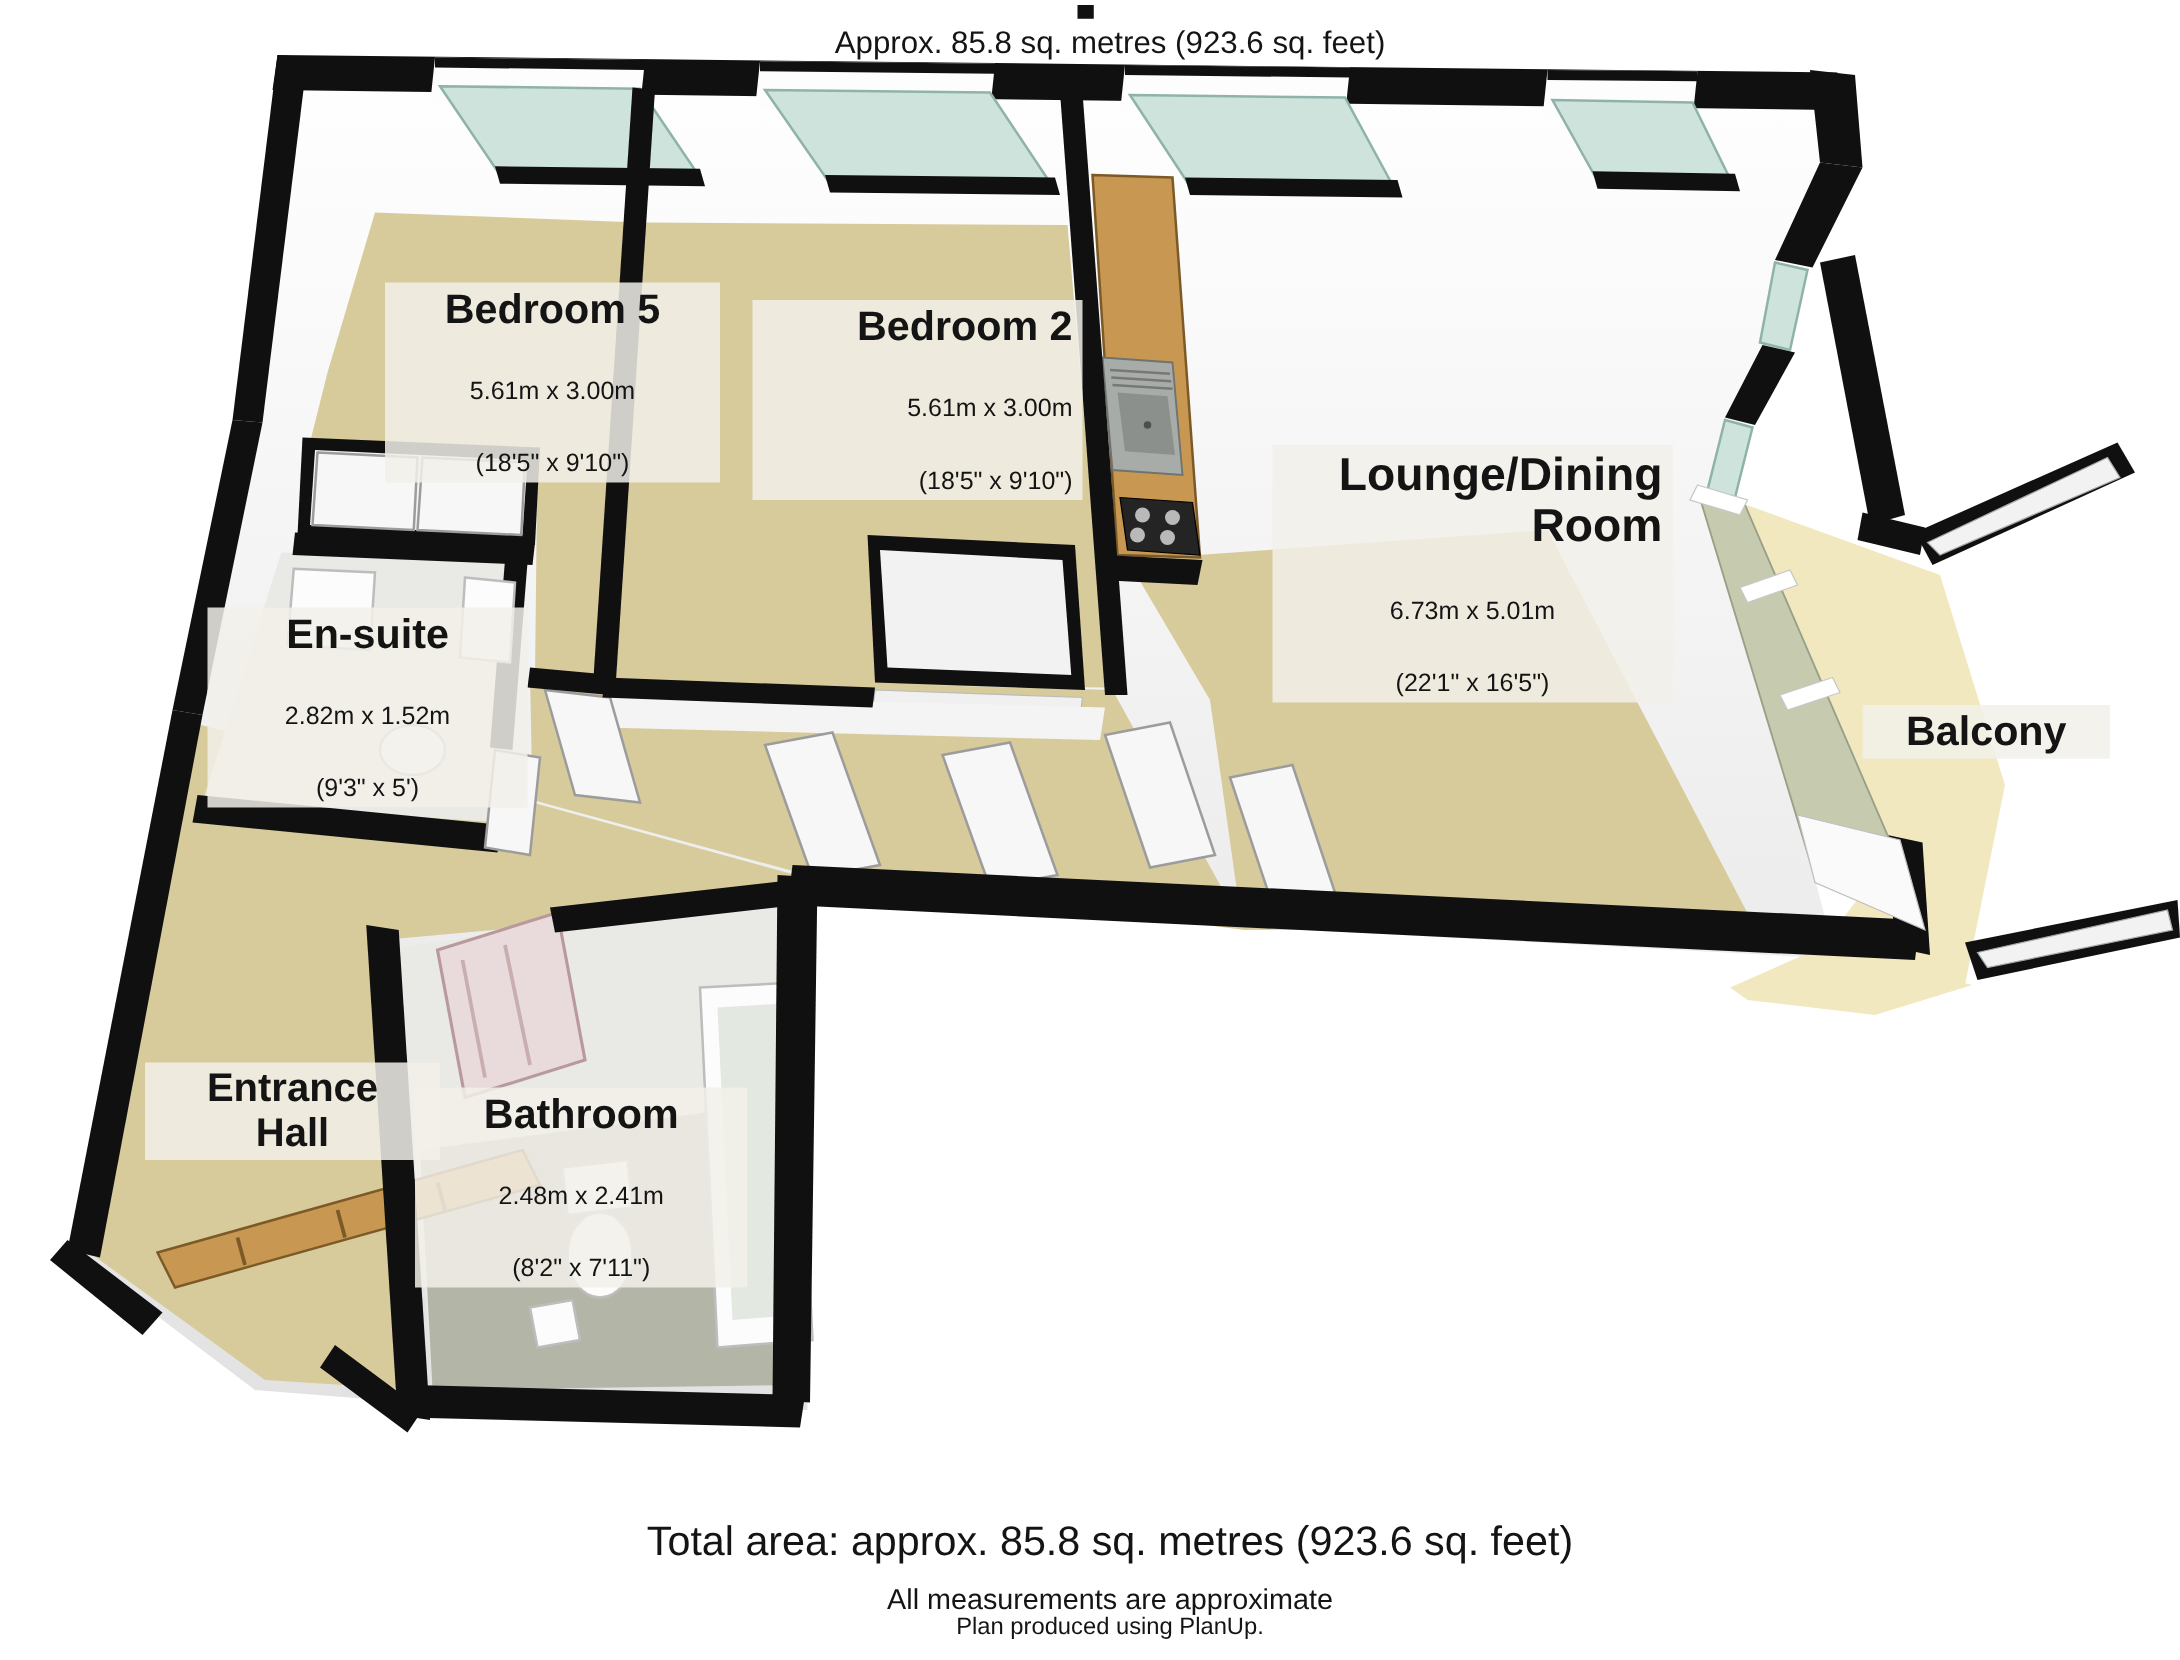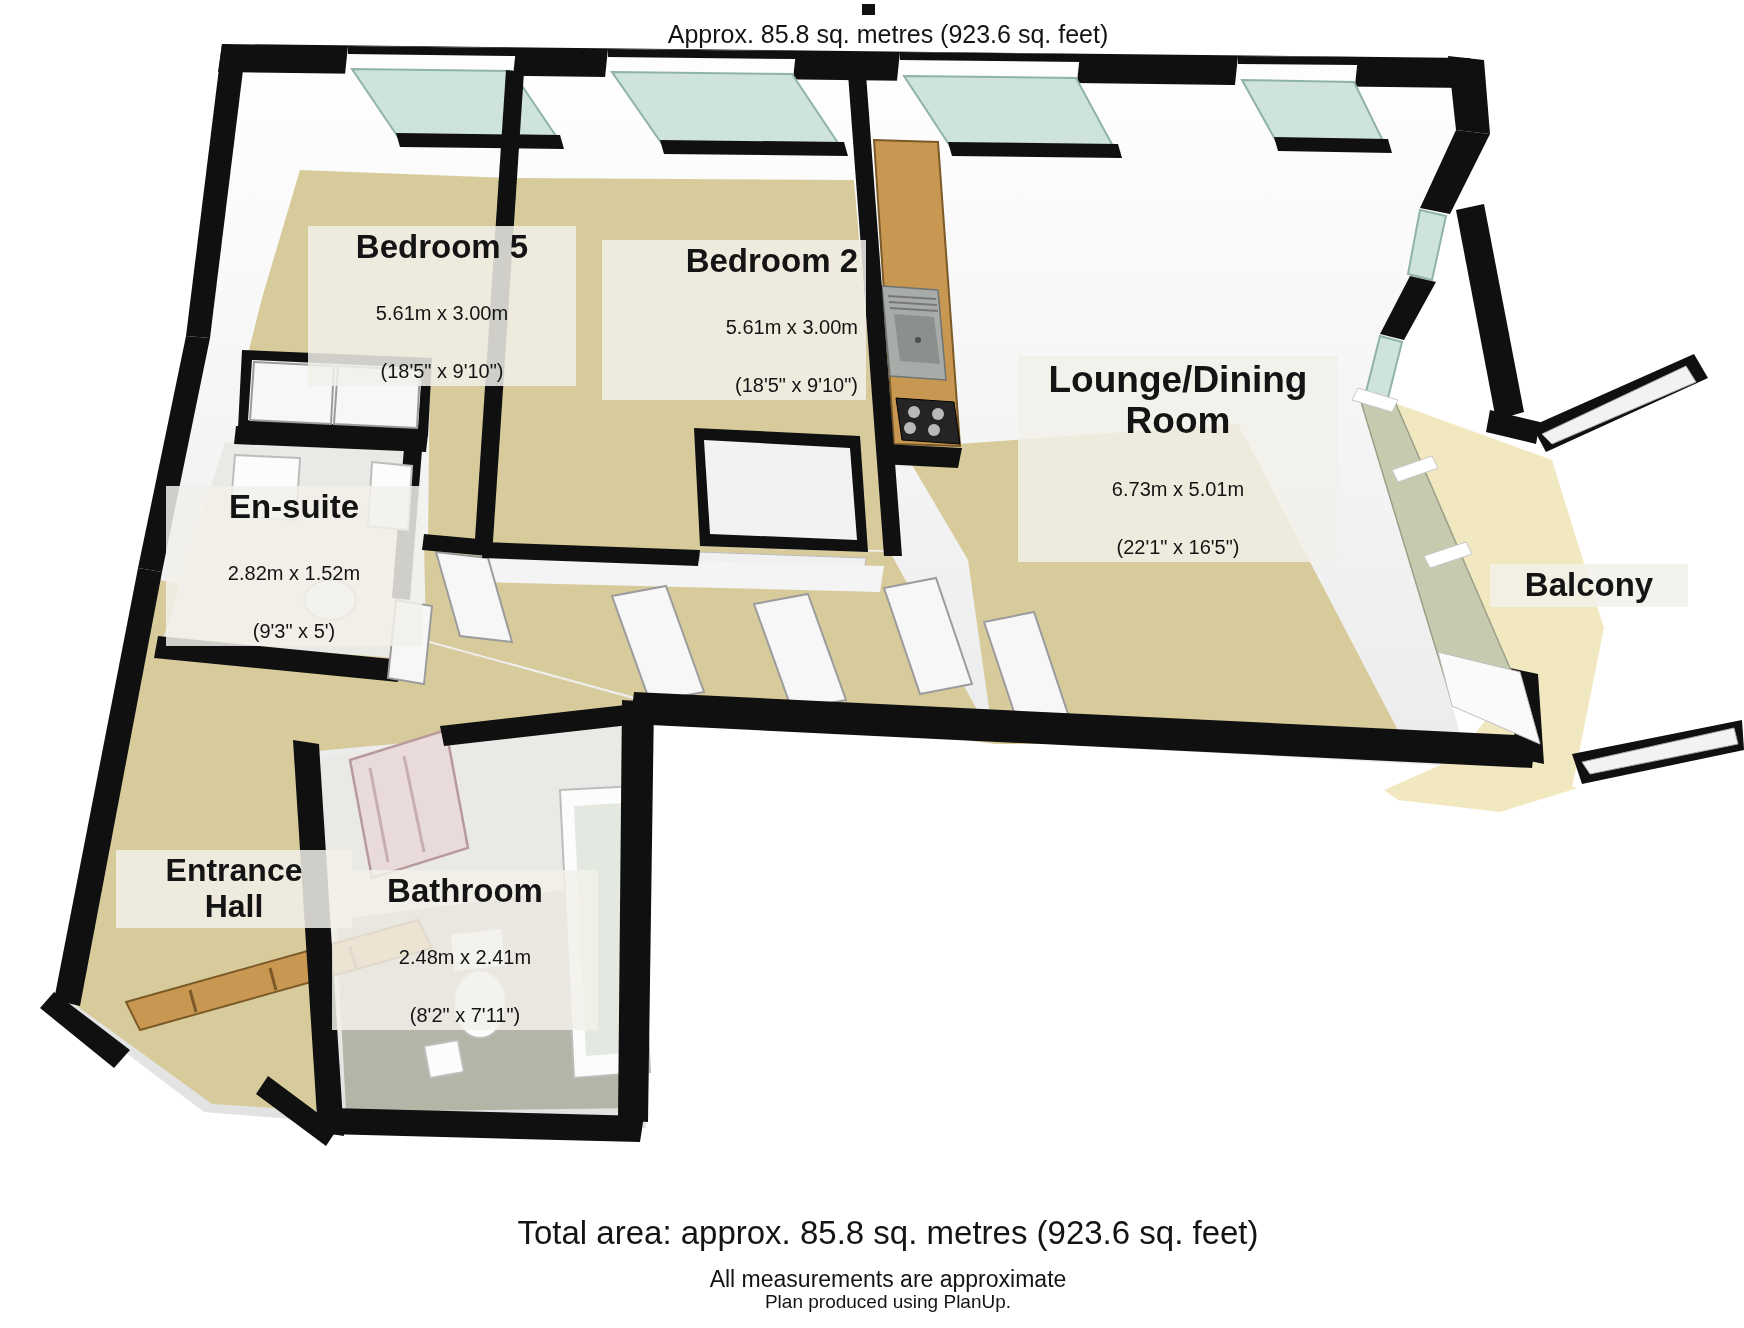--- a/index.html
+++ b/index.html
@@ -17,21 +17,21 @@
   .wood{fill:var(--wood,#c89852);stroke:#7c5a28;stroke-width:2;}
   .slab{fill:#f7f7f7;stroke:#9c9c9c;stroke-width:2;}
   .fixture{fill:#fcfcfc;stroke:#bdbdbd;stroke-width:2;}
   .metal{fill:#a8aca9;stroke:#6f7472;stroke-width:1.5;}
 
   .lbl{position:absolute;text-align:center;color:var(--text,#141414);
        background:var(--label-bg,rgba(242,240,233,0.85));padding:3px 8px;line-height:1.12;}
   .lbl .nm{font-weight:bold;font-size:33px;display:block;}
   .lbl .dm{font-size:20px;display:block;margin-top:36px;}
   .free{position:absolute;left:0;right:0;text-align:center;color:#141414;padding-left:32px;}
-  #lbl-lounge .nm{font-size:37px;}
+  #lbl-lounge .nm{font-size:37px;text-align:right;}
   #lbl-entrance .nm{font-size:32px;text-align:center;}
   #caption-top{top:20px;font-size:25px;}
   #marker-dot{position:absolute;left:862px;top:4px;width:13px;height:11px;background:#111;}
   #total-area{top:1214px;font-size:33px;}
   #note-1{top:1266px;font-size:23px;}
   #note-2{top:1291px;font-size:19px;}
   #lbl-b1{left:308px;top:226px;width:252px;}
   #lbl-b2{left:602px;top:240px;width:248px;text-align:right;}
   #lbl-lounge{left:1018px;top:356px;width:304px;}
   #lbl-ensuite{left:166px;top:486px;width:240px;}

